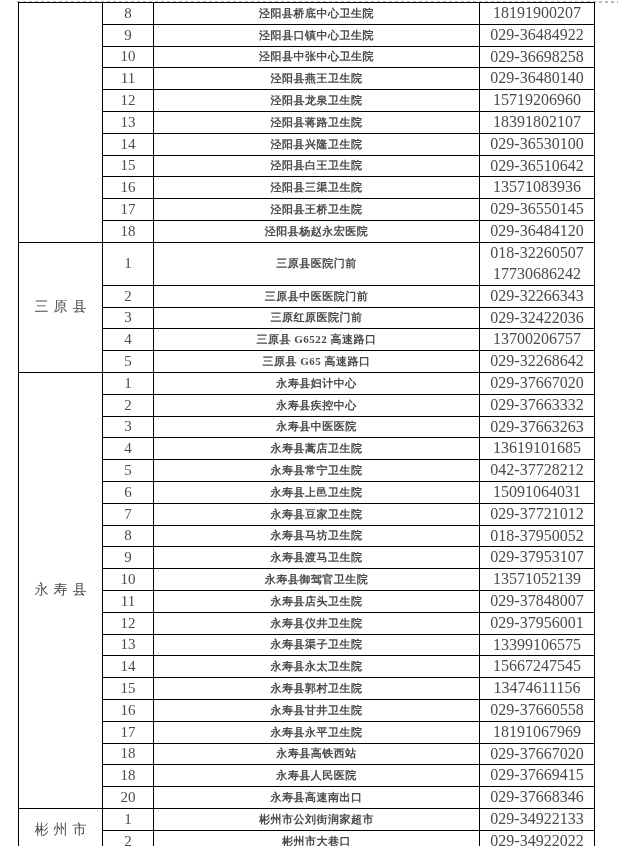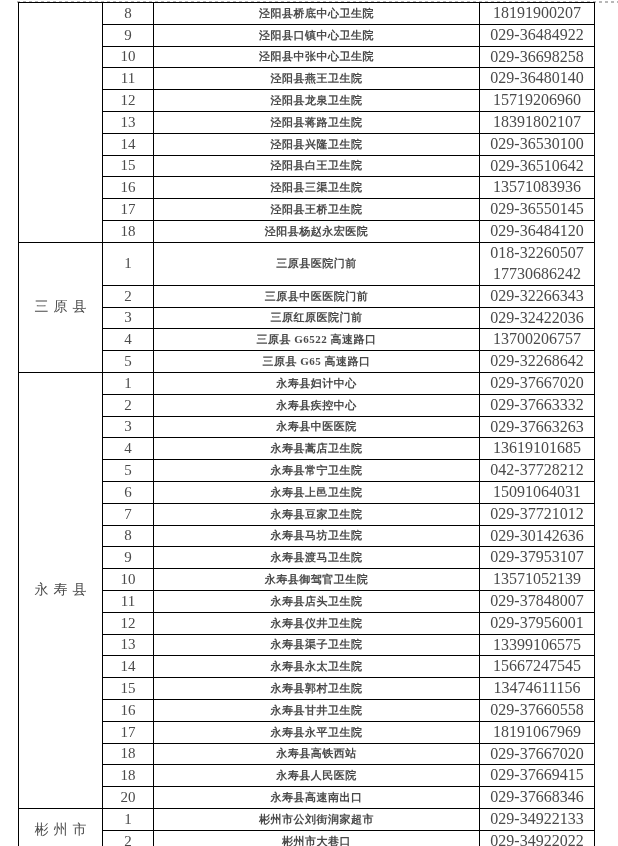--- a/index.html
+++ b/index.html
@@ -223,21 +223,21 @@
           <td class="num-cell">7</td>
           <td class="name-cell">永寿县豆家卫生院</td>
           <td class="phone-cell">
             <div>029-37721012</div>
           </td>
         </tr>
         <tr>
           <td class="num-cell">8</td>
           <td class="name-cell">永寿县马坊卫生院</td>
           <td class="phone-cell">
-            <div>029-30142636</div>
+            <div>018-37950052</div>
           </td>
         </tr>
         <tr>
           <td class="num-cell">9</td>
           <td class="name-cell">永寿县渡马卫生院</td>
           <td class="phone-cell">
             <div>029-37953107</div>
           </td>
         </tr>
         <tr>

